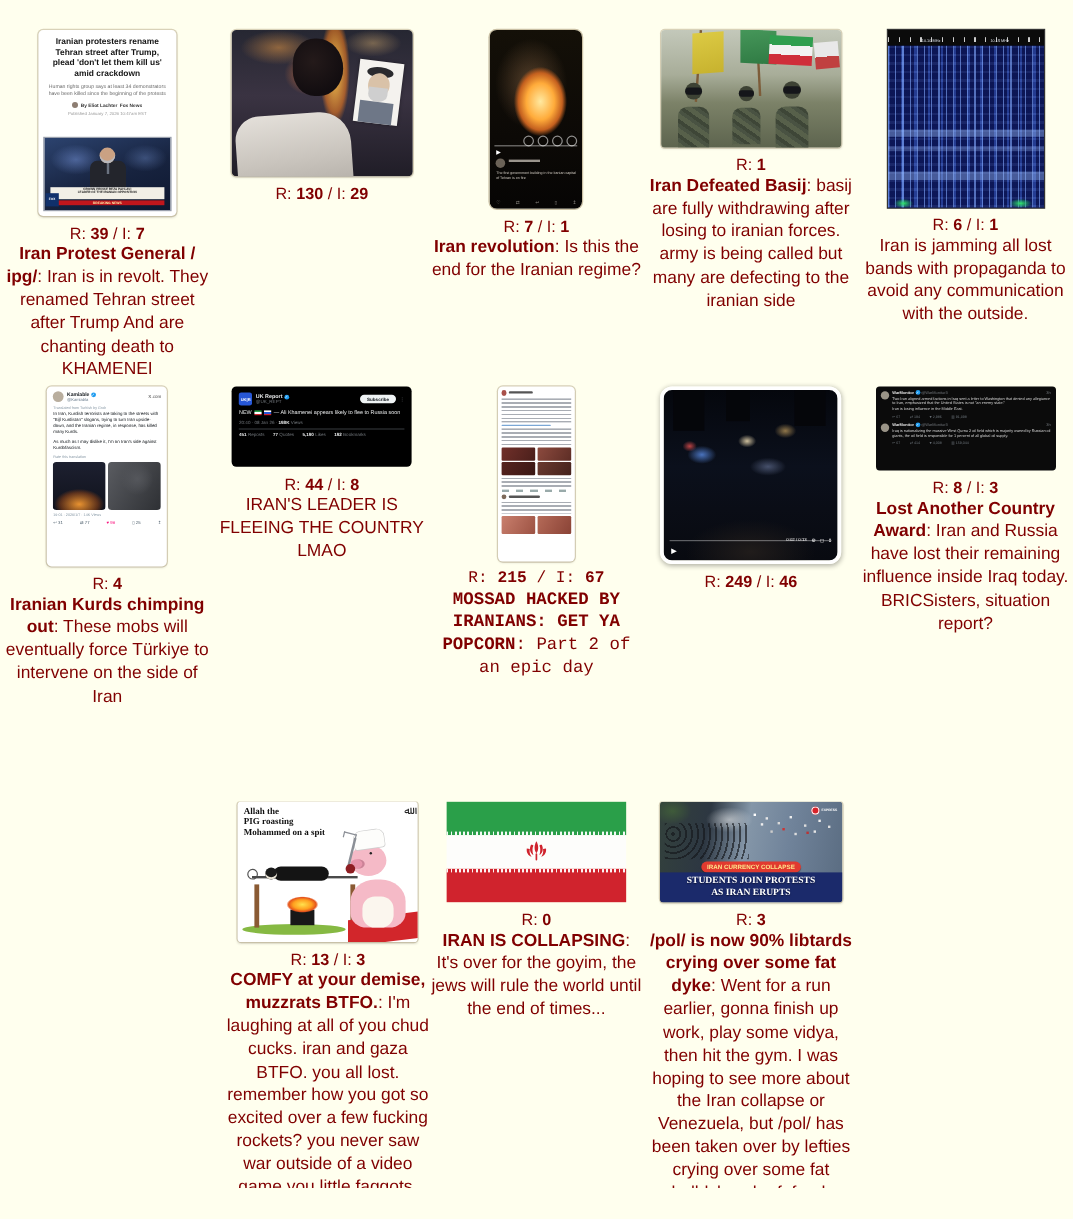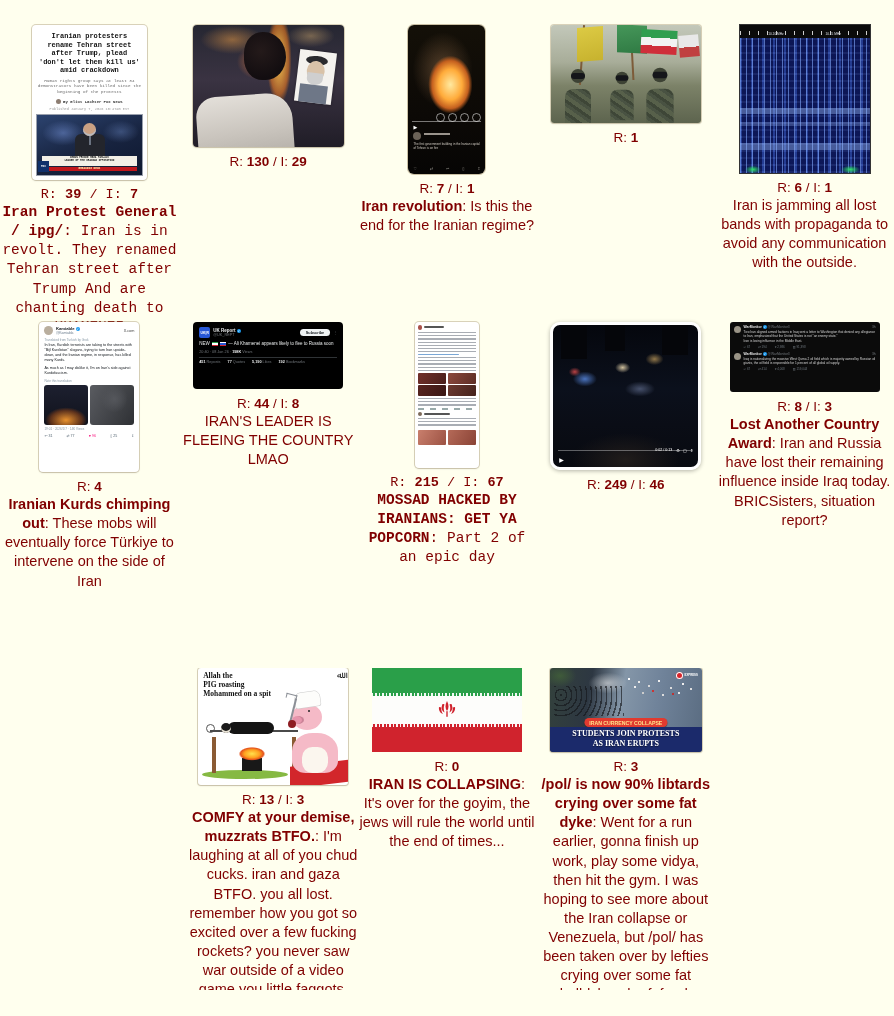--- a/index.html
+++ b/index.html
@@ -214,21 +214,21 @@
   .tr-crowd{position:absolute;left:4px;top:18px;width:70px;height:30px;background:repeating-radial-gradient(circle at 10% 30%,rgba(20,22,26,.8) 0 1.5px,transparent 1.5px 5px);opacity:.8;}
   .tr-logo{position:absolute;right:4px;top:4px;display:flex;align-items:center;gap:2px;color:#fff;font-size:2.8px;font-weight:bold;text-align:left;line-height:1.1;}
   .tr-logodot{width:7px;height:7px;border-radius:50%;background:#d8232a;box-shadow:0 0 0 1px #fff inset;}
   .tr-badge{position:absolute;left:50%;bottom:25px;transform:translateX(-50%);background:#e13a2f;color:#ffe28a;font-size:5.2px;font-weight:bold;padding:1.5px 5px;border-radius:6px;white-space:nowrap;box-shadow:0 1px 1px rgba(0,0,0,.4);}
   .tr-band{position:absolute;left:0;right:0;bottom:0;height:25px;background:#1b2a6b;color:#fff;font-family:"Liberation Serif","DejaVu Serif",serif;font-weight:bold;font-size:8px;line-height:1.25;padding-top:2px;box-sizing:border-box;text-shadow:0 1px 1px rgba(0,0,0,.5);}
 </style>
 </head>
 <body>
 
 <div class="catalog" id="catalog">
-    <div class="thread" style="grid-area: 1 / 1; font-family: Liberation Mono, monospace;">
+    <div class="thread" style="grid-area: 1 / 1;">
       <div class="thumb k-news lightthumb">
     <div class="n-head">Iranian protesters rename Tehran street after Trump, plead 'don't let them kill us' amid crackdown</div>
     <div class="n-sub">Human rights group says at least 34 demonstrators have been killed since the beginning of the protests</div>
     <div class="n-by">
           <span class="n-avatar"></span>
           <span>By Eliot Lachter</span>
           <span>Fox News</span>
         </div>
     <div class="n-date">Published January 7, 2026 10:47am EST</div>
     <div class="n-tv">
@@ -299,20 +299,21 @@
           <div class="sd-mask"></div>
           <div class="sd-body"></div>
         </div>
     <div class="sd-man" style="left:96px;transform:scale(1.05)">
           <div class="sd-head"></div>
           <div class="sd-mask"></div>
           <div class="sd-body"></div>
         </div>
       </div>
       <div class="stats">R: <b>1</b></div>
+      <div class="teaser"><b>Iran Defeated Basij</b>: basij are fully withdrawing after losing to iranian forces. army is being called but many are defecting to the iranian side</div>
     </div>
     <div class="thread" style="grid-area: 1 / 5;">
       <div class="thumb k-spectro">
     <div class="sp-body">
       <div class="sp-band" style="top:52%;height:6px"></div>
       <div class="sp-band" style="top:62%;height:4px;opacity:.7"></div>
       <div class="sp-band" style="top:78%;height:7px"></div>
       <div class="sp-green"></div>
     </div>
     <div class="sp-head">

